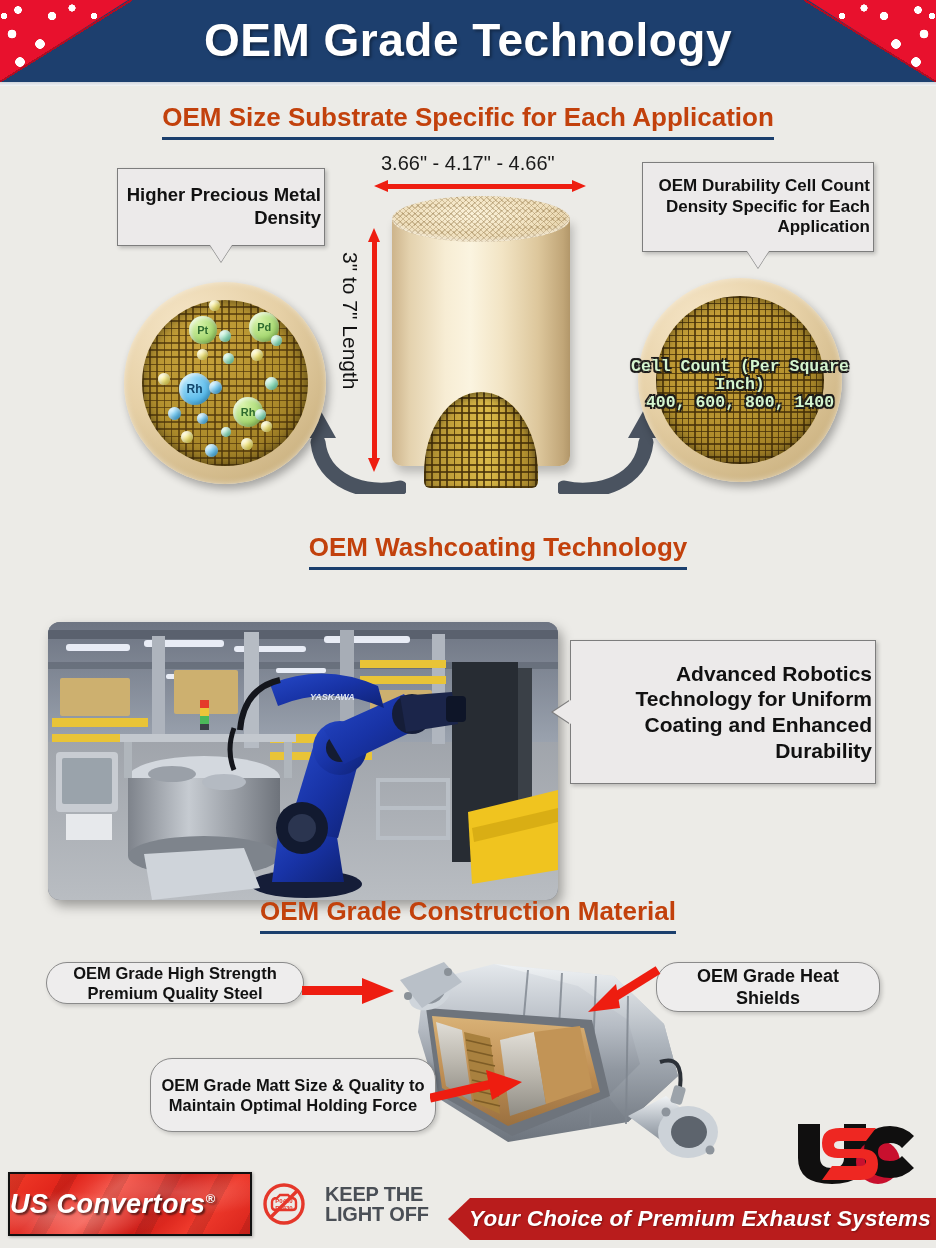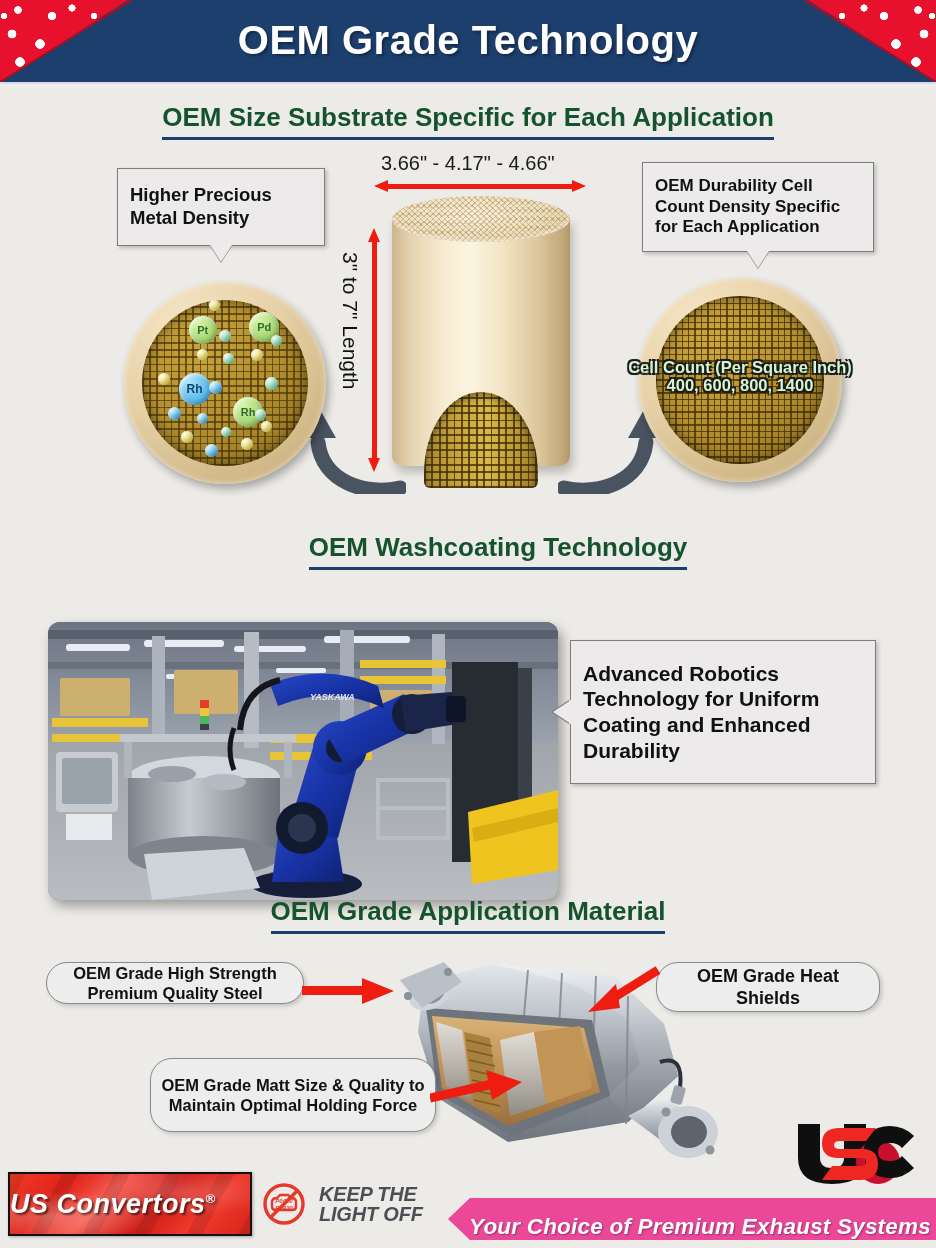--- a/index.html
+++ b/index.html
@@ -9,21 +9,21 @@
     font-family:"Liberation Sans", sans-serif;
   }
   
   .header {
     position:absolute; left:0; top:0; width:936px; height:82px;
     background:#1d3f6e; overflow:hidden;
   }
   .header-title {
     position:absolute; left:0; top:0; width:936px; height:80px;
     display:flex; align-items:center; justify-content:center;
-    color:#ffffff; font-size:40px; font-weight:bold; letter-spacing:.5px;
+    color:#ffffff; font-size:46px; font-weight:bold; letter-spacing:.5px;
     text-shadow:2px 2px 3px rgba(0,0,0,.35);
     z-index:5;
   }
   .stars-corner { position:absolute; top:0; width:132px; height:82px; overflow:hidden; }
   .stars-corner.left { left:0; }
   .stars-corner.right { right:0; }
   .stars-red {
     position:absolute; inset:0;
     background:#e8112d;
   }
@@ -53,34 +53,34 @@
     right:0;
     background:linear-gradient(to bottom left, transparent 49.2%, #b00d22 49.2%, #b00d22 50.6%, transparent 50.6%);
   }
   .header-underline {
     position:absolute; left:0; top:82px; width:936px; height:4px;
     background:linear-gradient(to bottom,#cfd4dc,#f4f5f6);
   }
   
   .section-title {
     position:absolute; width:100%; text-align:center;
-    color:#14532d; font-size:26px; font-weight:bold;
+    color:#c2410c; font-size:26px; font-weight:bold;
   }
   .section-title span.txt {
     display:inline-block; padding-bottom:4px;
     border-bottom:3px solid #1b3f6d;
   }
   
   .callout {
     position:absolute; background:#eceaea; border:1.6px solid #7d7d7d;
-    color:#111; font-weight:bold; text-align:left;
+    color:#111; font-weight:bold; text-align:right;
     display:flex; align-items:center; justify-content:center;
     line-height:1.22;
     box-shadow:2px 2px 4px rgba(0,0,0,.22);
-    padding:6px 12px;
+    padding:6px 3px;
   }
   .callout .tail-down, .callout .tail-left {
     position:absolute; width:0; height:0;
   }
   .callout .tail-down {
     bottom:-17px; left:50%; margin-left:-11px;
     border-left:11px solid transparent; border-right:11px solid transparent;
     border-top:17px solid #eceaea;
     filter:drop-shadow(0 1.4px 0 #7d7d7d);
   }
@@ -211,29 +211,29 @@
       radial-gradient(ellipse at 18% 70%, rgba(255,255,255,.25), transparent 42%),
       radial-gradient(ellipse at 70% 30%, rgba(255,255,255,.2), transparent 40%),
       repeating-linear-gradient(118deg, rgba(0,0,0,.1) 0 14px, transparent 14px 46px);
   }
   .footer-logo-text {
     position:relative; color:#fff; font-style:italic; font-weight:bold;
     font-size:27px; letter-spacing:.5px;
     text-shadow:2px 2px 2px rgba(0,0,0,.55);
   }
   .footer-logo-text sup { font-size:13px; vertical-align:super; }
-  .keep-light { position:absolute; display:flex; align-items:center; gap:13px;font-style:italic; }
+  .keep-light { position:absolute; display:flex; align-items:center; gap:19px; }
   .keep-light-text {
     color:#4a4f56; font-weight:bold; font-size:20px; line-height:1.0;
     letter-spacing:-.2px;
   }
   .no-icon { position:relative; width:44px; height:44px; flex:0 0 44px; }
   .tagline-banner {
-    position:absolute; background:#ec4899;
-    display:flex; align-items:flex-end; justify-content:center;
+    position:absolute; background:#b91c1c;
+    display:flex; align-items:center; justify-content:center;
     clip-path: polygon(22px 0, 100% 0, 100% 100%, 22px 100%, 0 50%);
     box-shadow:1px 2px 4px rgba(0,0,0,.22);
   }
   .tagline-text {
     color:#fff; font-style:italic; font-weight:bold; font-size:22.5px;
     letter-spacing:.2px; padding-left:16px;
     text-shadow:1px 1px 2px rgba(0,0,0,.35);
   }
   .usc-logo { position:absolute; }
 </style>
@@ -317,21 +317,21 @@
   <div class="pm-bubble pm-yellow" style="left:68%; top:69%; width:11px; height:11px;"></div>
   <div class="pm-bubble pm-yellow" style="left:28%; top:74%; width:12px; height:12px;"></div>
   <div class="pm-bubble pm-yellow" style="left:58%; top:77%; width:12px; height:12px;"></div>
   <div class="pm-bubble pm-blue" style="left:40%; top:80%; width:13px; height:13px;"></div>
   <div class="pm-bubble pm-teal" style="left:48%; top:72%; width:10px; height:10px;"></div>
 </div>
 
 <div class="subcircle" style="left:638px; top:278px; width:204px; height:204px;">
   <div class="honey-inner fine"></div>
 </div>
-<div class="cellcount-label" style="left:608px; top:358px; width:264px;">
+<div class="cellcount-label" style="left:608px; top:358px; width:264px;font-family:Liberation Mono, monospace;">
   <div>Cell Count (Per Square Inch)</div>
   <div>400, 600, 800, 1400</div>
 </div>
 
 <div class="section-title" style="top:532px;margin-left:30px;">
   <span class="txt">OEM Washcoating Technology</span>
 </div>
 
 <div class="photo" style="left:48px; top:586px; width:510px; height:278px;">
   <svg width="510" height="278" viewBox="0 0 510 278">
@@ -442,21 +442,21 @@
     </g>
   </svg>
 </div>
 
 <div class="callout" style="left:570px; top:640px; width:306px; height:144px; font-size:21px;">
   <span>Advanced Robotics Technology for Uniform Coating and Enhanced Durability</span>
   <span class="tail-left"></span>
 </div>
 
 <div class="section-title" style="top:896px;">
-  <span class="txt">OEM Grade Application Material</span>
+  <span class="txt">OEM Grade Construction Material</span>
 </div>
 
 <div class="converter" style="left:378px; top:946px; width:350px; height:220px;">
   <svg width="350" height="220" viewBox="0 0 350 220">
     <defs>
       <linearGradient id="steel" x1="0" y1="0" x2="0" y2="1">
         <stop offset="0" stop-color="#e4e8ec"></stop>
           <stop offset="0.35" stop-color="#b6bcc4"></stop>
         <stop offset="0.6" stop-color="#8f969f"></stop>
           <stop offset="1" stop-color="#6e757e"></stop>

